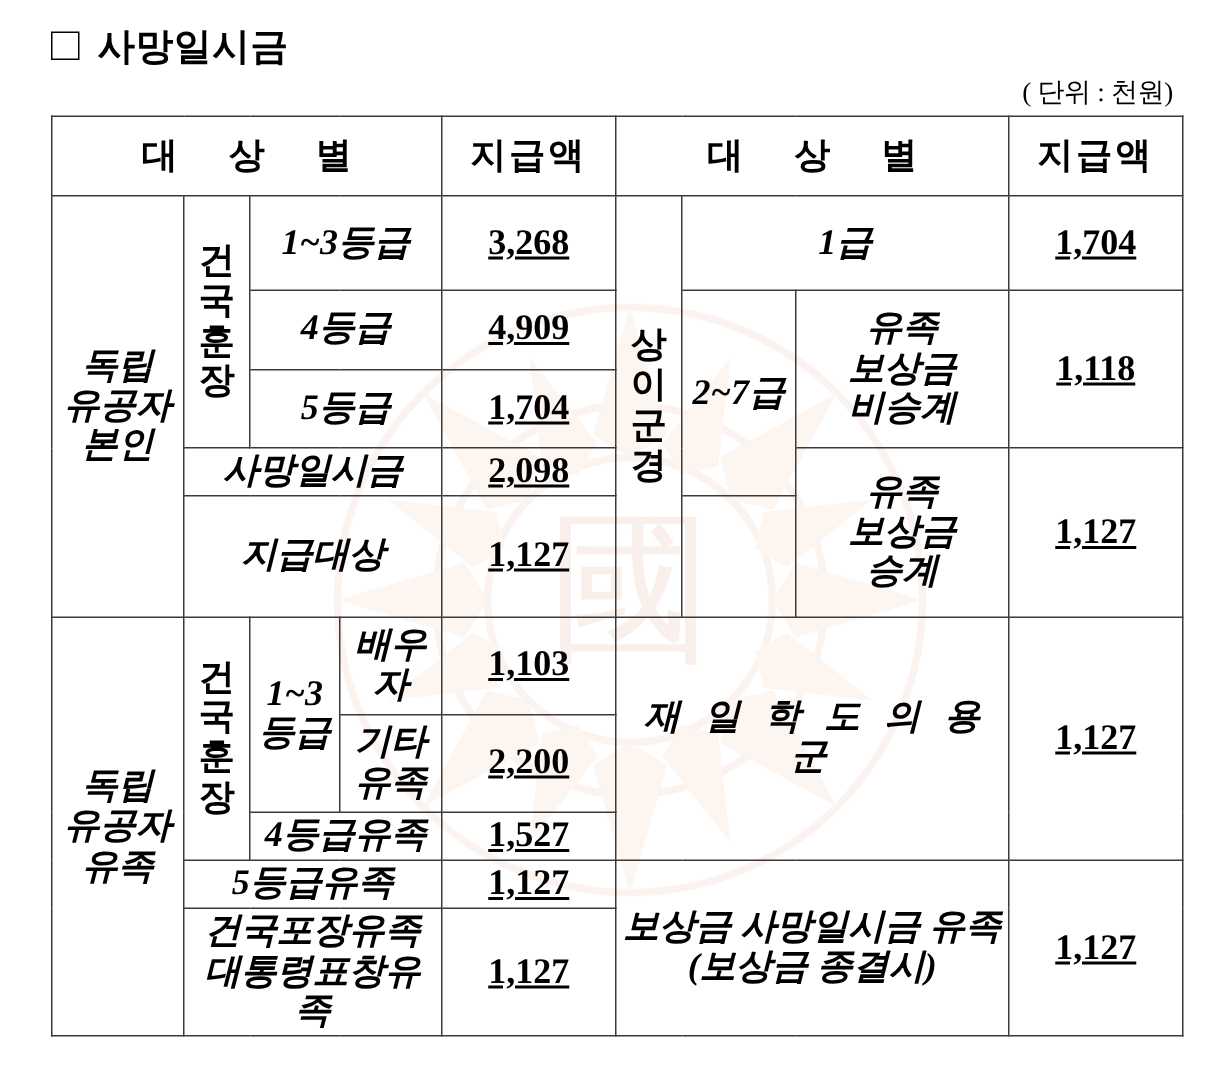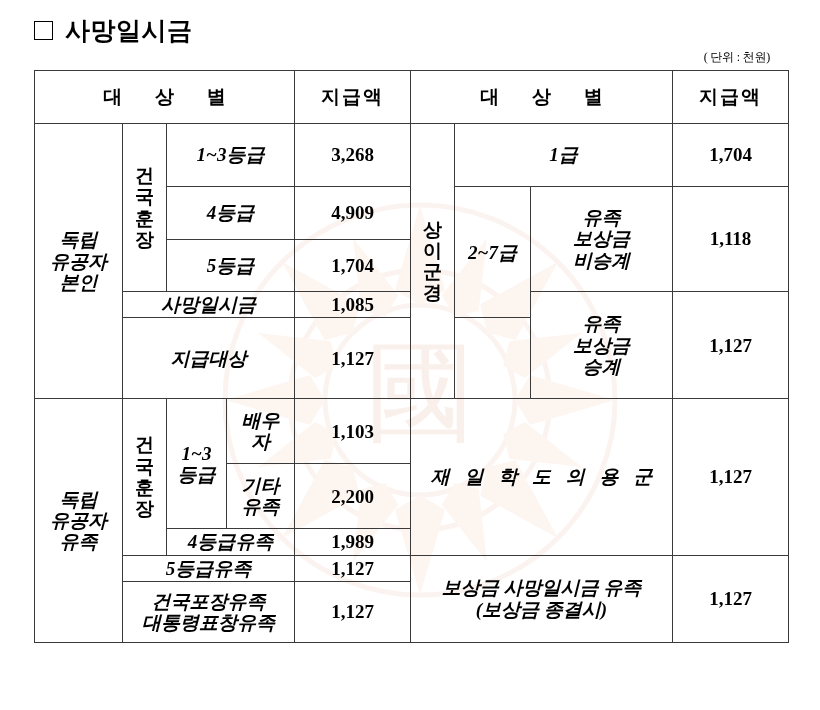--- a/index.html
+++ b/index.html
@@ -24,21 +24,21 @@
     width: 500px;
     height: 500px;
     opacity: 0.13;
     pointer-events: none;
     z-index: 0;
   }
 
   .page {
     position: relative;
     z-index: 2;
-    padding: 14px 44px 0 34px;
+    padding: 14px 32px 0 34px;
     box-sizing: border-box;
   }
 
   .title-row {
     display: flex;
     align-items: center;
     gap: 12px;
     margin-bottom: 2px;
   }
   .title-box {
@@ -49,57 +49,58 @@
     display: inline-block;
   }
   .title-text {
     font-size: 25px;
     font-weight: bold;
     letter-spacing: 0.5px;
   }
 
   .unit-row {
     text-align: right;
-    font-size: 12px;
+    font-size: 18px;
     padding-right: 6px;
     margin-bottom: 4px;
     letter-spacing: -0.2px;
   }
 
   table.main {
     border-collapse: collapse;
     width: 754px;
     table-layout: fixed;
     background: transparent;
   }
   table.main td, table.main th {
     border: 1px solid #3a3a3a;
     text-align: center;
     vertical-align: middle;
-    font-size: 19px;
+    font-size: 24px;
     font-weight: bold;
     padding: 2px 3px;
     line-height: 1.12;
     background: transparent;
   }
   th.head {
     background: #ffff00;
     font-size: 25px;
     height: 48px;
     letter-spacing: 2px;
     font-weight: bold;
   }
   th.head.spread {
     letter-spacing: 14px;
     text-indent: 14px;
   }
   td.amount {
     background: #f8cbad;
     font-size: 21px;
     font-weight: bold;
+    text-decoration: underline;
   }
   td.label {
     font-size: 19px;
     font-weight: bold;
     font-style: italic;
   }
   td.vert {
     font-size: 19px;
     font-weight: bold;
     line-height: 1.18;
@@ -220,21 +221,21 @@
       <td class="amount outer-right" rowspan="2">1,118</td>
     </tr>
 
     <tr>
       <td class="label" colspan="2">5등급</td>
       <td class="amount">1,704</td>
     </tr>
 
     <tr>
       <td class="label" colspan="3">사망일시금</td>
-      <td class="amount">1,085</td>
+      <td class="amount">2,098</td>
       <td class="label small" rowspan="2" style="white-space:pre-line;height:100px">유족
 보상금
 승계</td>
       <td class="amount outer-right" rowspan="2">1,127</td>
     </tr>
 
     <tr>
       <td class="label" colspan="3" style="height:76px">지급대상</td>
       <td class="amount">1,127</td>
     </tr>
@@ -257,21 +258,21 @@
     </tr>
 
     <tr>
       <td class="label small" style="white-space:pre-line;height:60px">기타
 유족</td>
       <td class="amount">2,200</td>
     </tr>
 
     <tr>
       <td class="label" colspan="2">4등급유족</td>
-      <td class="amount">1,989</td>
+      <td class="amount">1,527</td>
     </tr>
 
     <tr>
       <td class="label" colspan="3">5등급유족</td>
       <td class="amount">1,127</td>
       <td class="label mid-sep" colspan="3" rowspan="2" style="white-space:pre-line">보상금 사망일시금 유족
 (보상금 종결시)</td>
       <td class="amount outer-right" rowspan="2">1,127</td>
     </tr>
 

